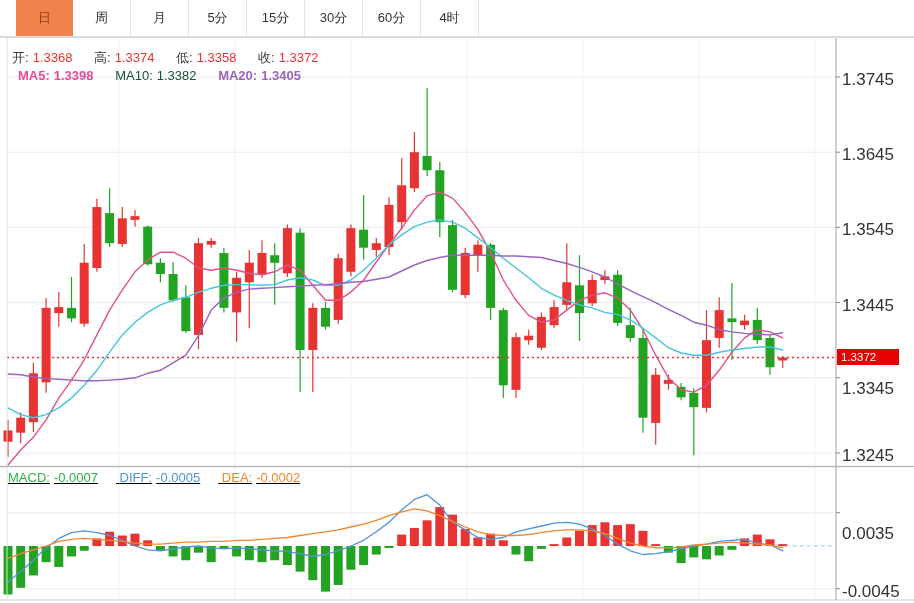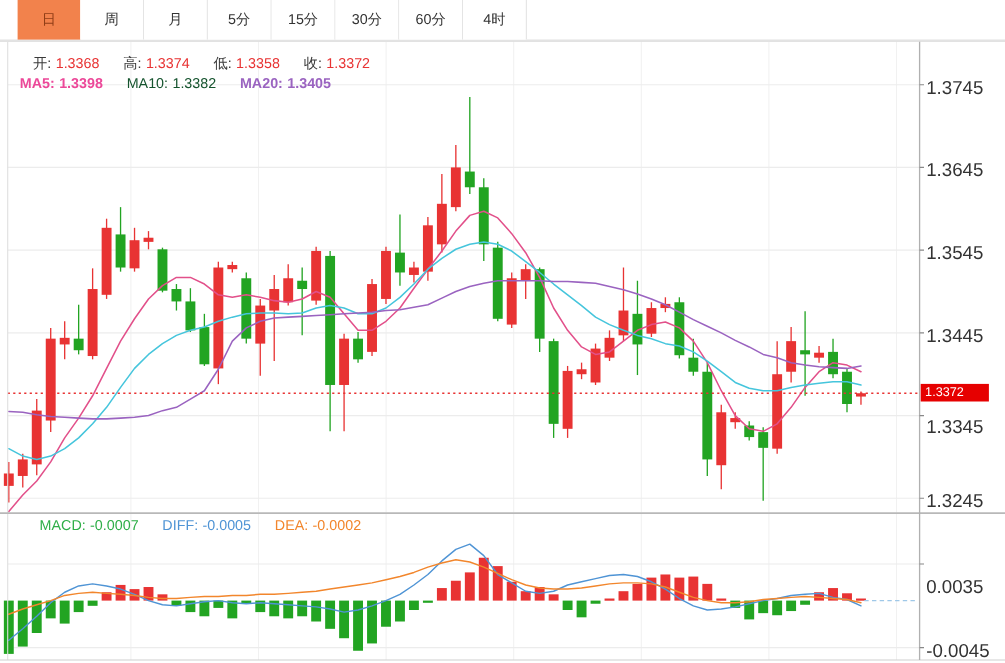--- a/index.html
+++ b/index.html
@@ -260,34 +260,34 @@
     <div class="tab active">日</div>
     <div class="tab">周</div>
     <div class="tab">月</div>
     <div class="tab">5分</div>
     <div class="tab">15分</div>
     <div class="tab">30分</div>
     <div class="tab">60分</div>
     <div class="tab">4时</div>
   </div>
 
-<div class="overlay" style="left:30px;top:49px;">
+<div class="overlay" style="left:12px;top:49px;">
   <span class="lbl">开:</span><span class="val-red">1.3368</span><span class="gap"></span>
   <span class="lbl">高:</span><span class="val-red">1.3374</span><span class="gap"></span>
   <span class="lbl">低:</span><span class="val-red">1.3358</span><span class="gap"></span>
   <span class="lbl">收:</span><span class="val-red">1.3372</span>
 </div>
 
 <div class="overlay" style="left:18px;top:68px;">
   <span class="c-ma5">MA5:</span><span class="c-ma5">1.3398</span><span class="gap"></span>
   <span class="c-ma10">MA10:</span><span class="c-ma10">1.3382</span><span class="gap"></span>
   <span class="c-ma20">MA20:</span><span class="c-ma20">1.3405</span>
 </div>
 
-<div class="overlay" style="left:36px;top:470px;">
+<div class="overlay" style="left:8px;top:470px;text-decoration:underline;">
   <span class="c-macd">MACD:</span><span class="c-macd">-0.0007</span><span class="gap"></span>
   <span class="c-diff">DIFF:</span><span class="c-diff">-0.0005</span><span class="gap"></span>
   <span class="c-dea">DEA:</span><span class="c-dea">-0.0002</span>
 </div>
 
 <div id="price-ticks">
     <span class="tick-label" style="top: 70px;">1.3745</span>
     <span class="tick-label" style="top: 145.2px;">1.3645</span>
     <span class="tick-label" style="top: 220.4px;">1.3545</span>
     <span class="tick-label" style="top: 295.6px; text-align: center;">1.3445</span>

